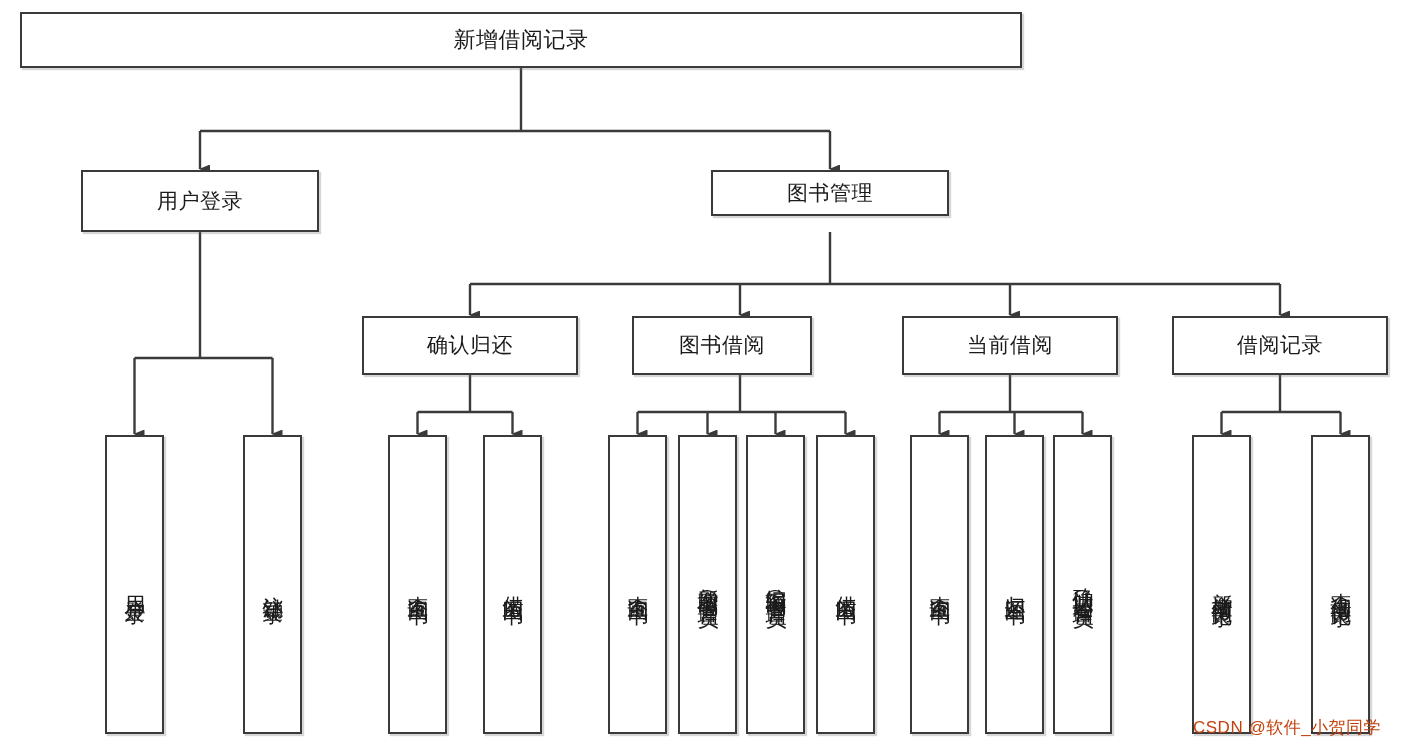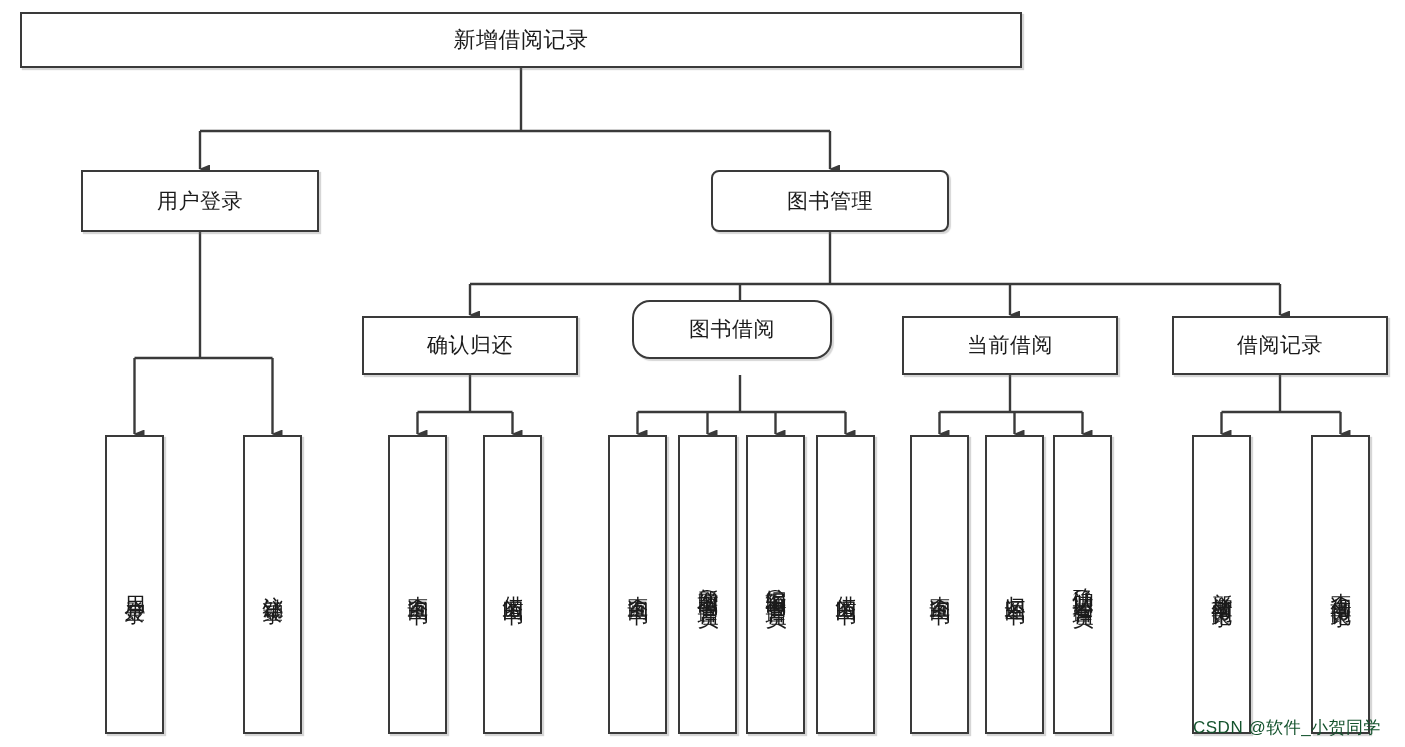--- a/index.html
+++ b/index.html
@@ -47,21 +47,21 @@
     writing-mode: vertical-rl;
     text-orientation: upright;
     letter-spacing: 3px;
     font-size: 21px;
   }
   .node.root .lbl {
     font-size: 22px;
   }
   .watermark {
     position: absolute;
-    color: #14532d;
+    color: #c2410c;
     font-size: 17px;
     letter-spacing: 0.5px;
     white-space: nowrap;
     user-select: none;
   }
 </style>
 </head>
 <body>
 
 <div id="canvas">
@@ -109,28 +109,28 @@
       </g>
   </svg>
 
   <div class="node root" style="left: 20px; top: 12px; width: 1002px; height: 56px;">
     <span class="lbl">新增借阅记录</span>
   </div>
 
   <div class="node" style="left: 81px; top: 170px; width: 238px; height: 62px;">
     <span class="lbl">用户登录</span>
   </div>
-  <div class="node" style="left: 711px; top: 170px; width: 238px; height: 62px; border-radius: 8px;">
+  <div class="node" style="left: 711px; top: 170px; width: 238px; height: 46px;">
     <span class="lbl">图书管理</span>
   </div>
 
   <div class="node" style="left: 362px; top: 316px; width: 216px; height: 59px;">
     <span class="lbl">确认归还</span>
   </div>
-  <div class="node" style="left: 632px; top: 300px; width: 200px; height: 59px; border-radius: 18px;">
+  <div class="node" style="left: 632px; top: 316px; width: 180px; height: 59px;">
     <span class="lbl">图书借阅</span>
   </div>
   <div class="node" style="left: 902px; top: 316px; width: 216px; height: 59px;">
     <span class="lbl">当前借阅</span>
   </div>
   <div class="node" style="left: 1172px; top: 316px; width: 216px; height: 59px;">
     <span class="lbl">借阅记录</span>
   </div>
 
   <div class="node vert" style="left: 105px; top: 435px; width: 59px; height: 299px;">

